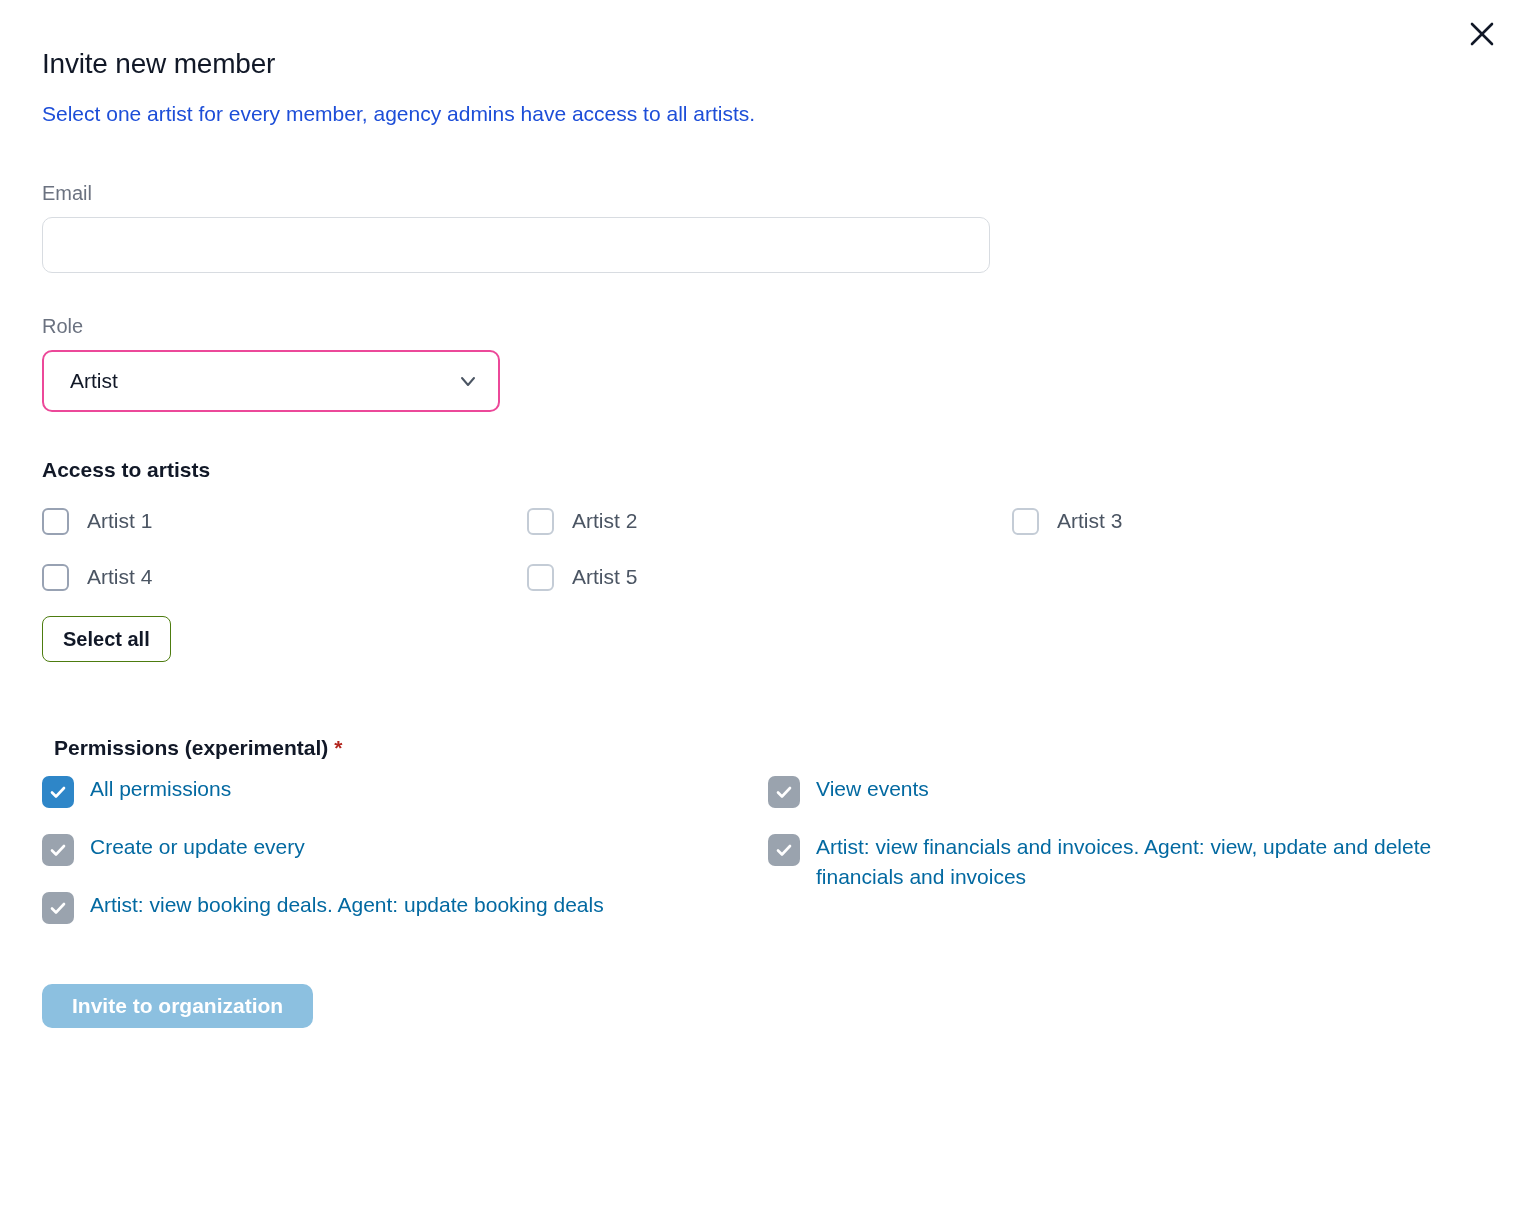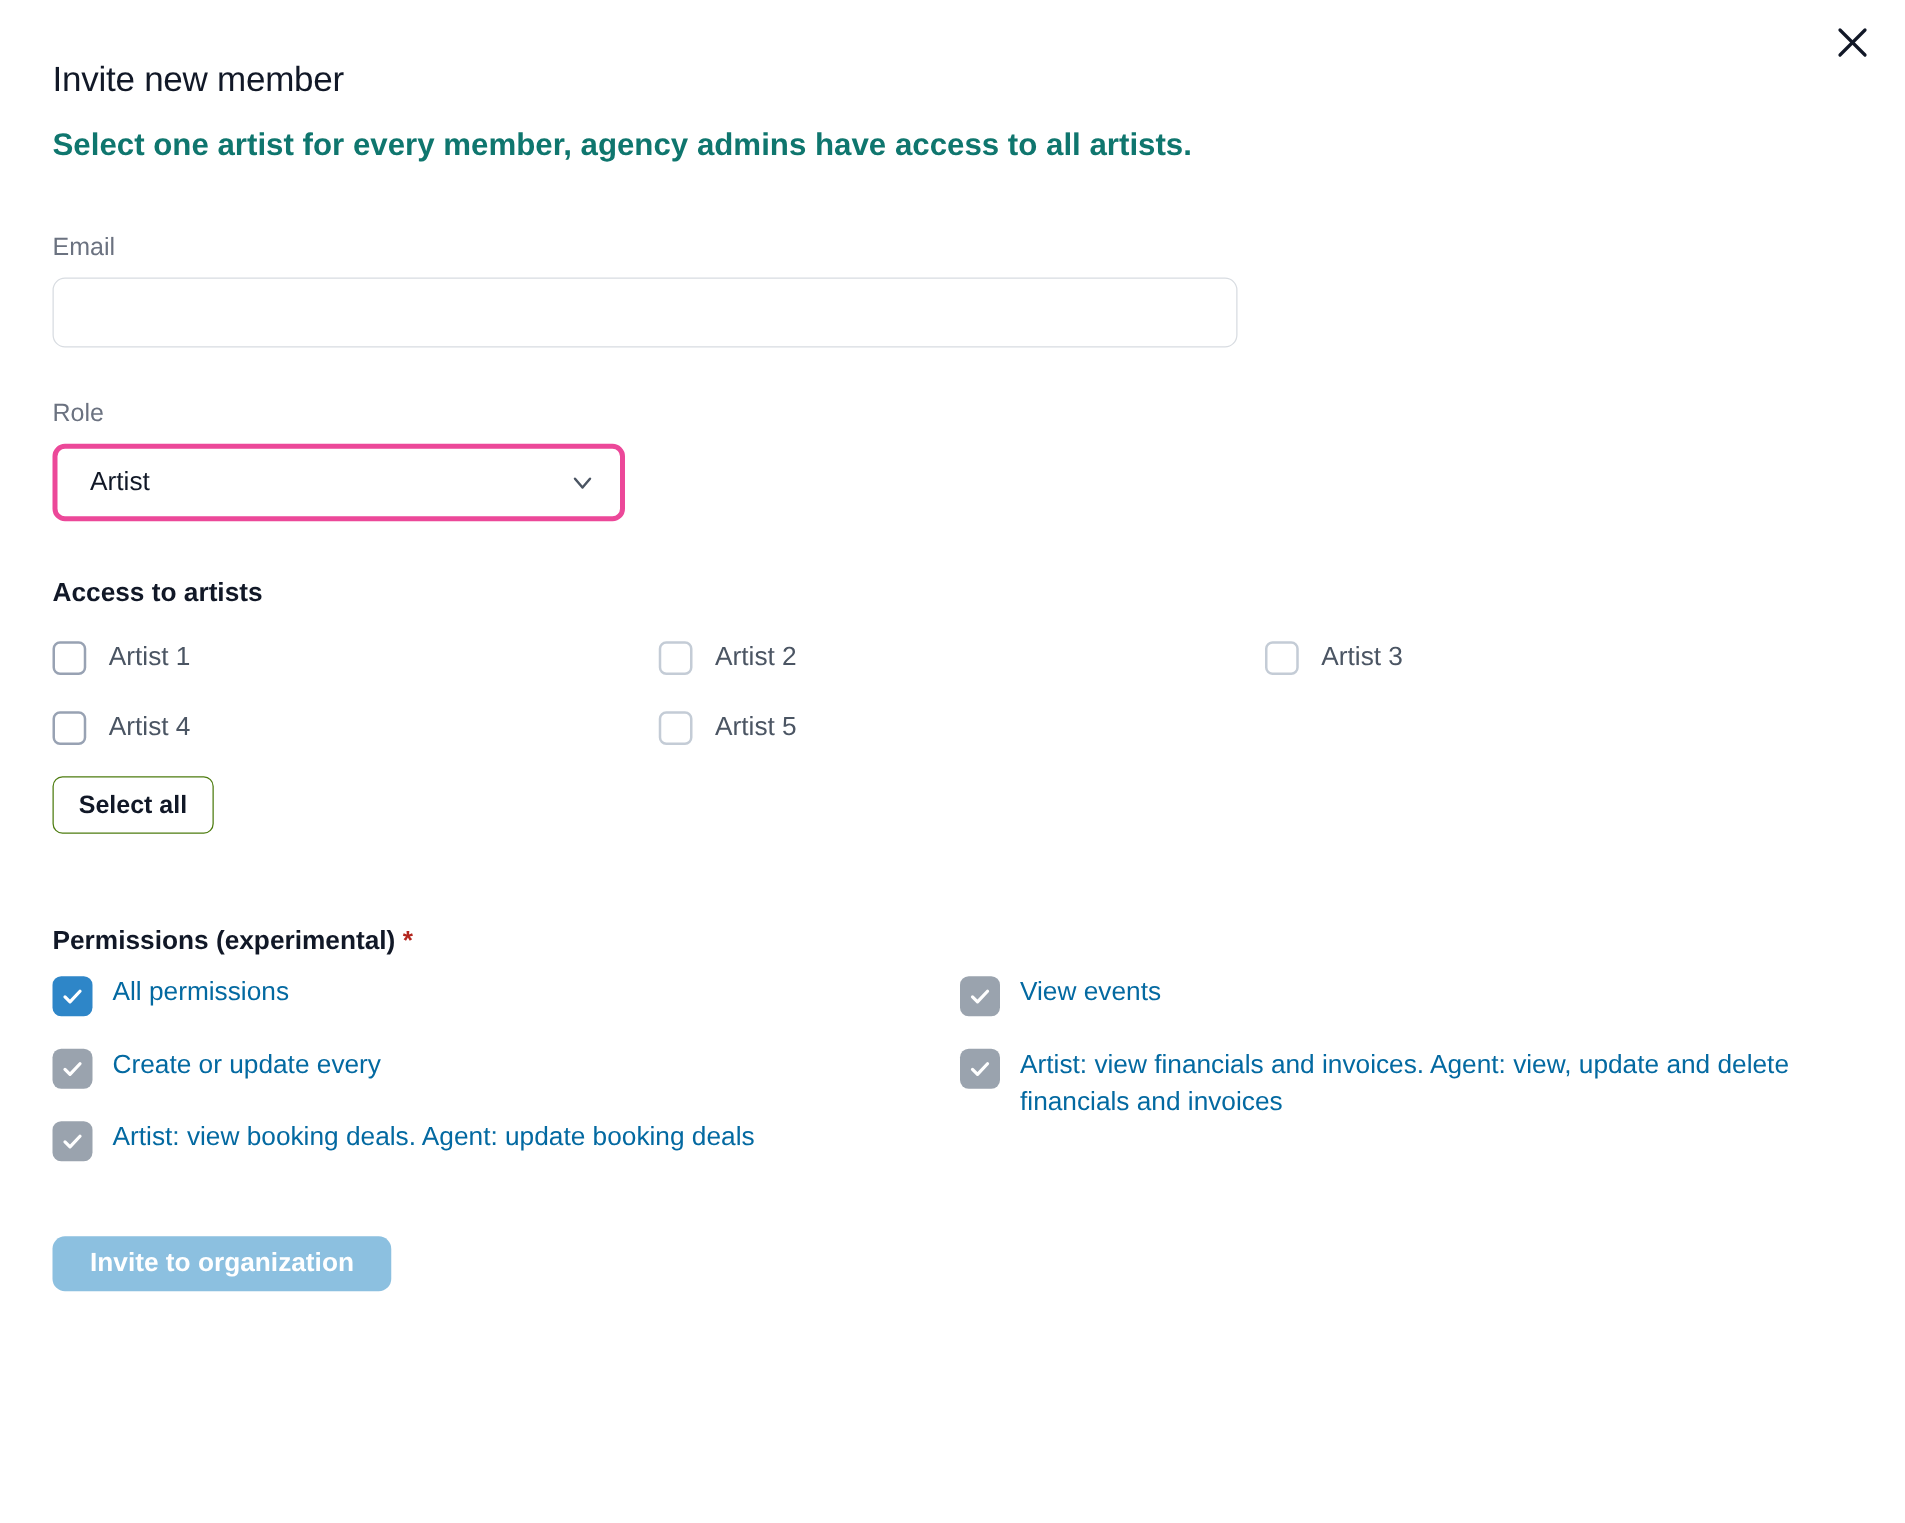--- a/index.html
+++ b/index.html
@@ -42,24 +42,24 @@
   .close-btn svg { display: block; }
 
   .title {
     font-size: 28px;
     font-weight: normal;
     color: #111827;
     margin: 8px 0 0 0;
     letter-spacing: -0.2px;
   }
   .subtitle {
-    font-size: 25px;
-    color: #0f766e;
+    font-size: 21px;
+    color: #1d4ed8;
     margin: 22px 0 0 0;
-    font-weight: 700;
+    font-weight: 400;
   }
 
   .field-label {
     font-size: 20px;
     color: #6b7280;
     margin: 56px 0 12px 0;
   }
   .email-input {
     display: block;
     width: 948px;
@@ -82,21 +82,21 @@
   }
   .select-wrap {
     position: relative;
     width: 458px;
     height: 62px;
   }
   .select-box {
     width: 458px;
     height: 62px;
     box-sizing: border-box;
-    border: 4px solid #ec4899;
+    border: 2px solid #ec4899;
     border-radius: 10px;
     background: #fff;
     display: flex;
     align-items: center;
     padding: 0 18px 0 26px;
     font-size: 21px;
     color: #111827;
     cursor: pointer;
     justify-content: space-between;
   }
@@ -152,21 +152,21 @@
     font-weight: bold;
     color: #111827;
     font-family: "Liberation Sans", sans-serif;
     cursor: pointer;
   }
 
   .perm-title {
     font-size: 21px;
     font-weight: bold;
     color: #111827;
-    margin: 74px 0 0 0;
+    margin: 74px 0 0 12px;
   }
   .perm-grid {
     margin-top: 14px;
     display: grid;
     grid-template-columns: 726px 726px;
     column-gap: 0;
   }
   .perm-col { display: flex; flex-direction: column; }
   .perm-item {
     display: flex;

